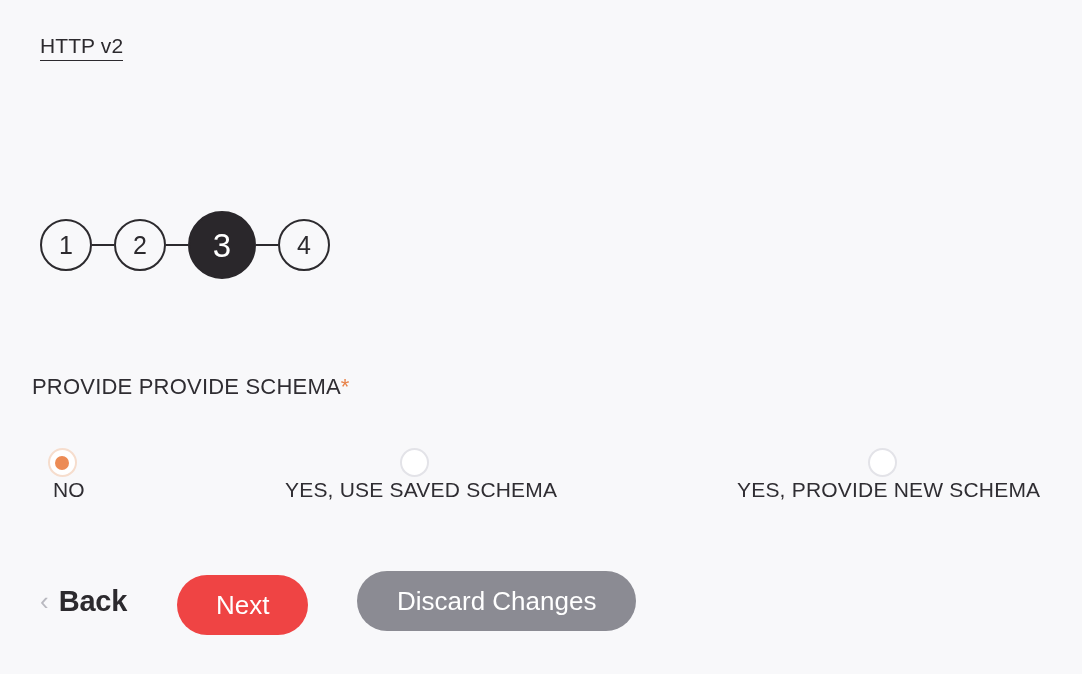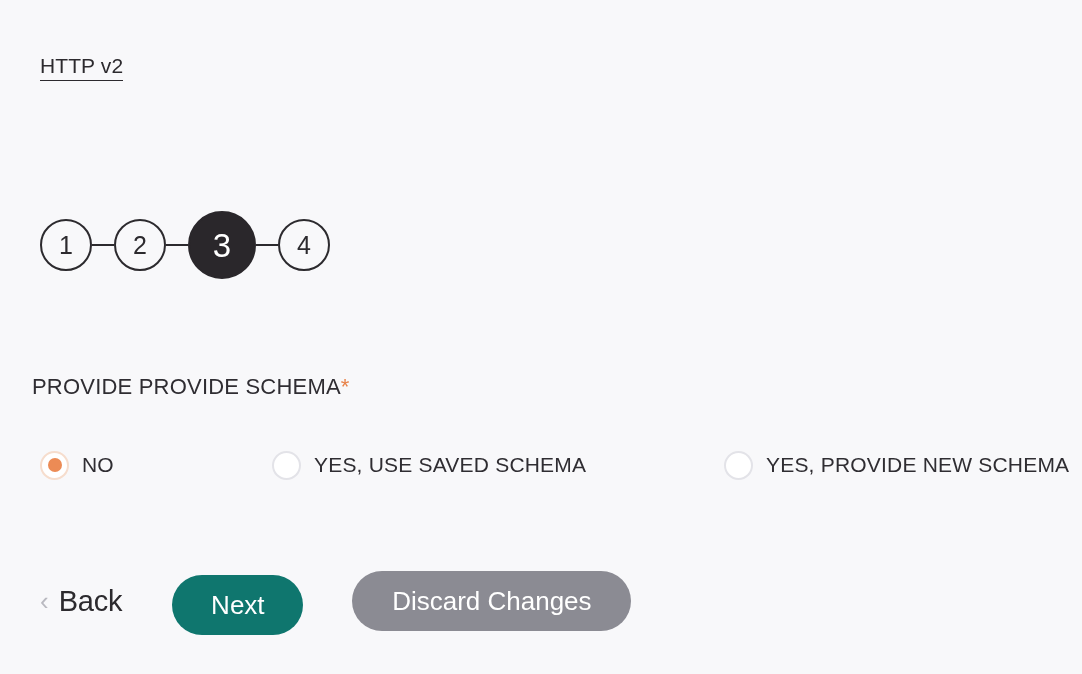--- a/index.html
+++ b/index.html
@@ -34,21 +34,20 @@
   .crumb-link {
     display: inline-block;
     font-size: 21px;
     line-height: 26px;
     color: #2c2a2e;
     text-decoration: none;
     border-bottom: 1.5px solid #2c2a2e;
     padding-bottom: 1px;
     cursor: pointer;
     letter-spacing: 0.1px;
-    margin-top: 20px;
   }
 
   
   .page-title {
     position: absolute;
     left: 40px;
     top: 112px;
     font-size: 54px;
     line-height: 62px;
     font-weight: 400;
@@ -128,20 +127,21 @@
   }
 
   .radio-option {
     position: absolute;
     top: 0;
     display: flex;
     align-items: center;
     height: 34px;
     cursor: pointer;
     white-space: nowrap;
+    flex-direction: column;
   }
 
   .radio-option.opt-0 { left: 40px; }
   .radio-option.opt-1 { left: 272px; }
   .radio-option.opt-2 { left: 724px; }
 
   .radio-mark {
     position: relative;
     width: 29px;
     height: 29px;
@@ -204,41 +204,41 @@
     color: #b9b9c0;
     font-size: 26px;
     line-height: 1;
     margin-right: 10px;
     display: inline-block;
   }
 
   .back-label {
     font-size: 29px;
     line-height: 34px;
-    font-weight: normal;
+    font-weight: bold;
     color: #2c2a2e;
     letter-spacing: -0.2px;
   }
 
   .pill-button {
     border: none;
     border-radius: 34px;
     color: #ffffff;
     font-family: inherit;
     font-size: 26px;
     line-height: 1;
     cursor: pointer;
     display: flex;
     align-items: center;
     justify-content: center;
     height: 60px;
   }
 
   .btn-next {
-    background: #0f766e;
+    background: #ef4444;
     width: 131px;
     margin-right: 49px;
     margin-top: 8px;
   }
 
   .btn-discard {
     background: #8b8b93;
     width: 279px;
   }
 </style>

